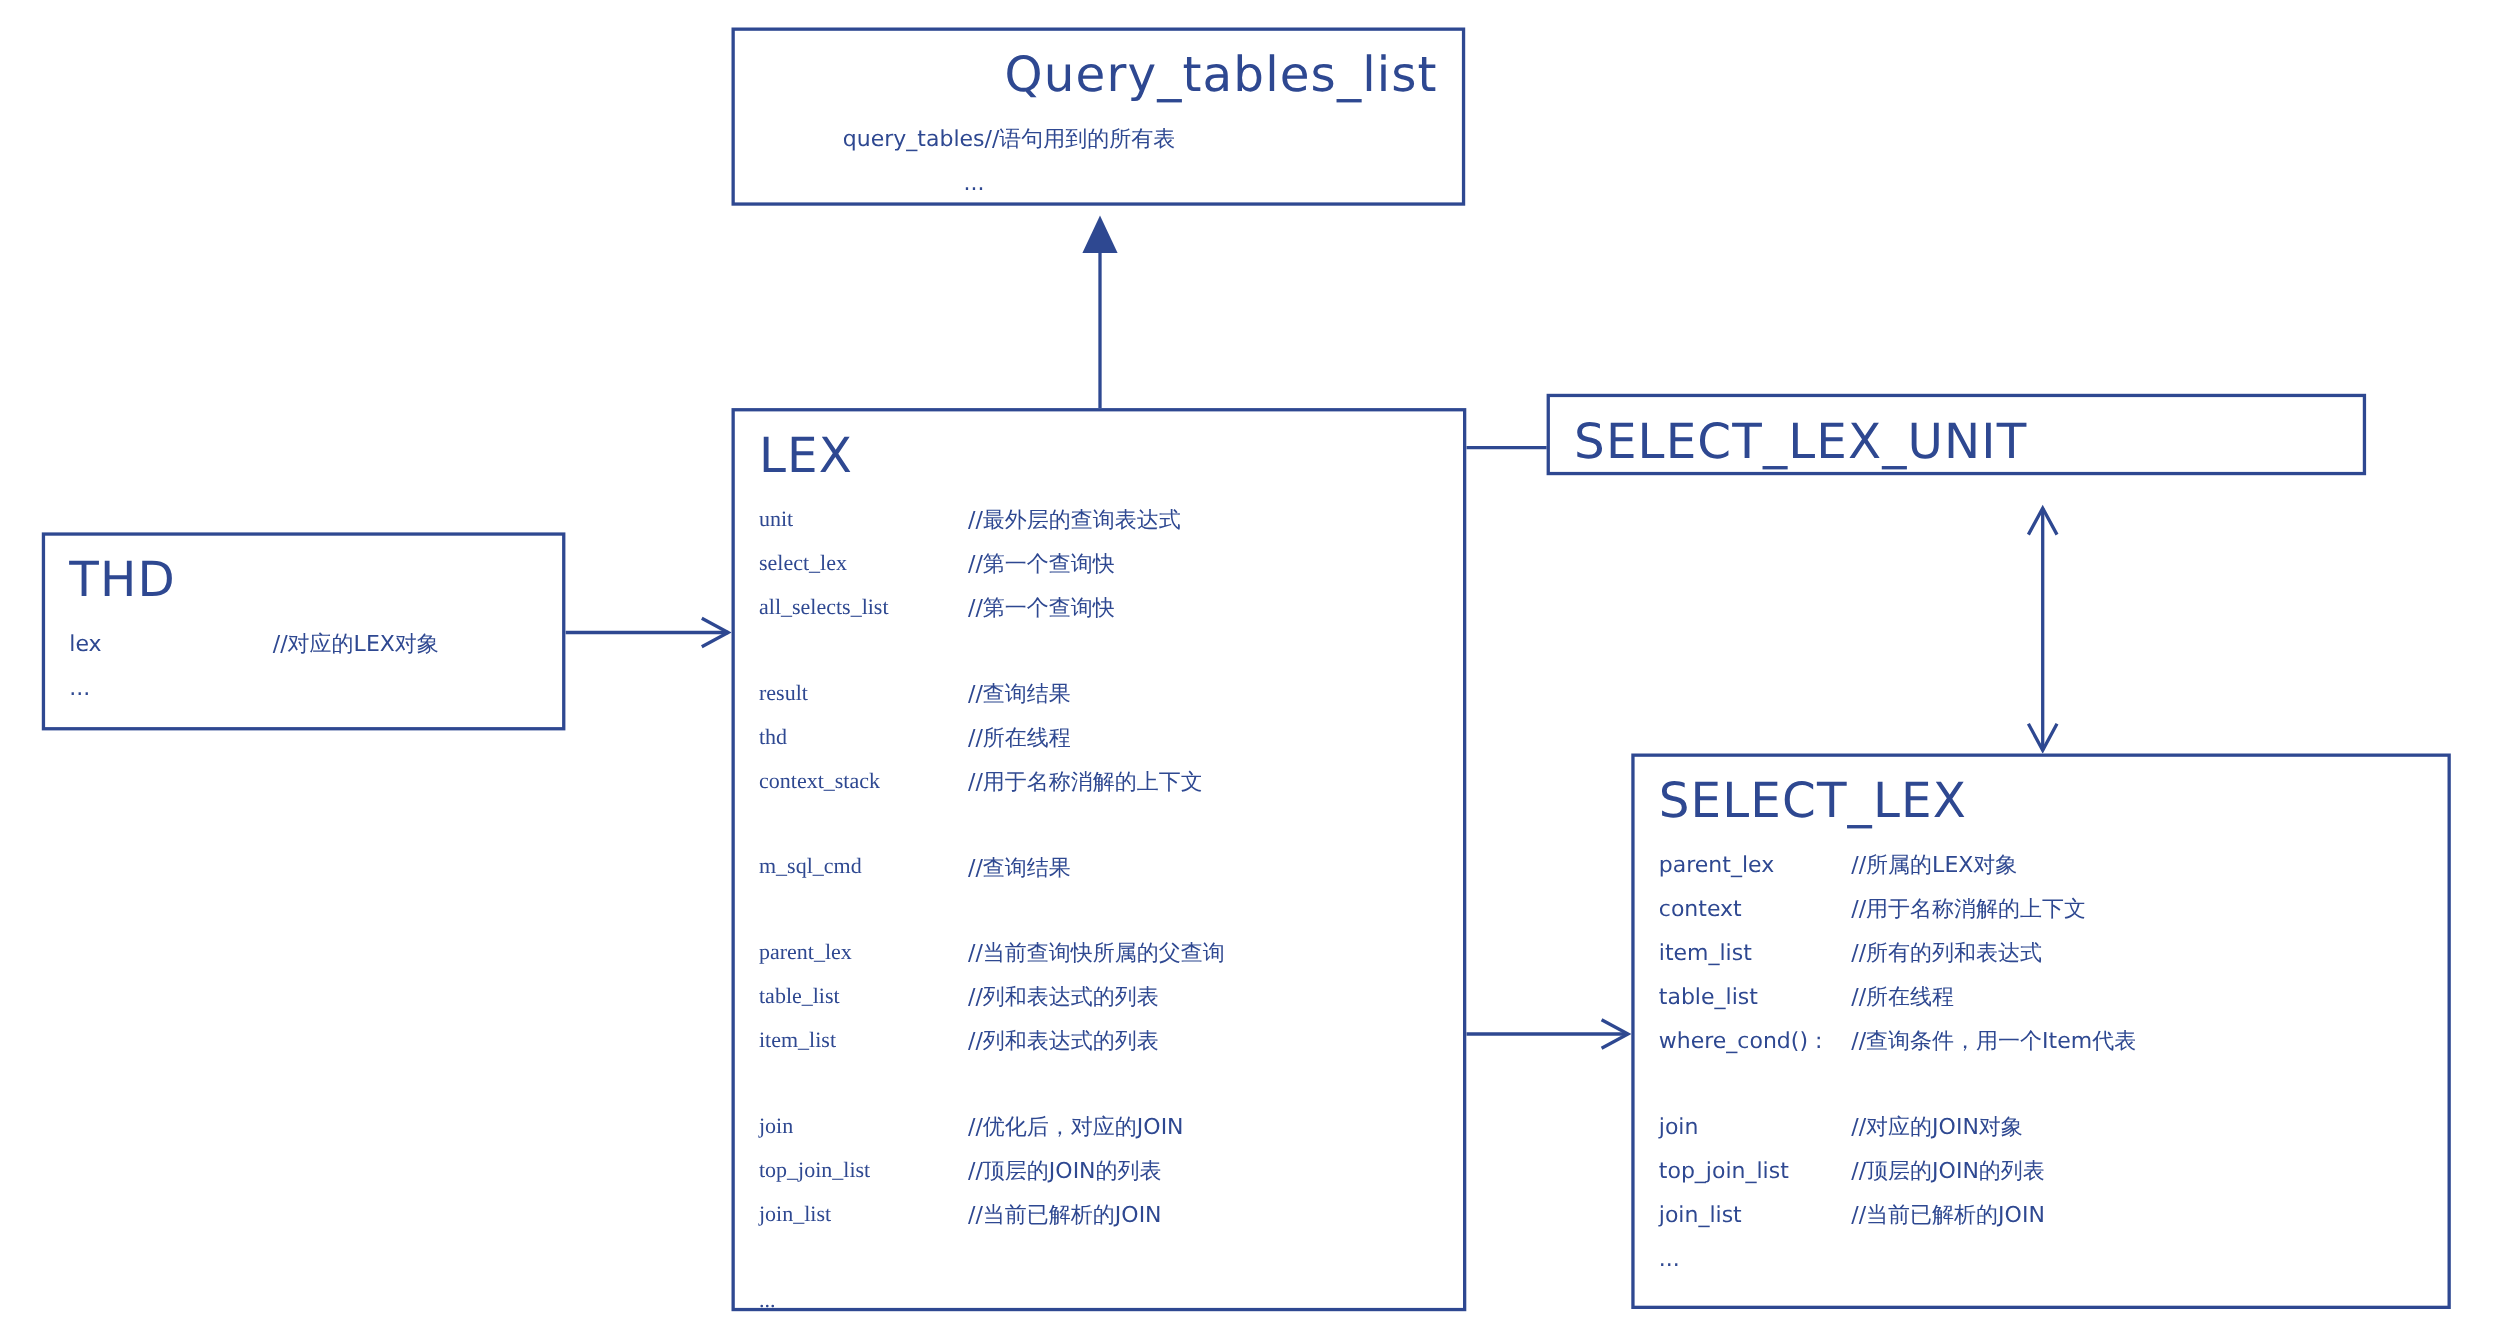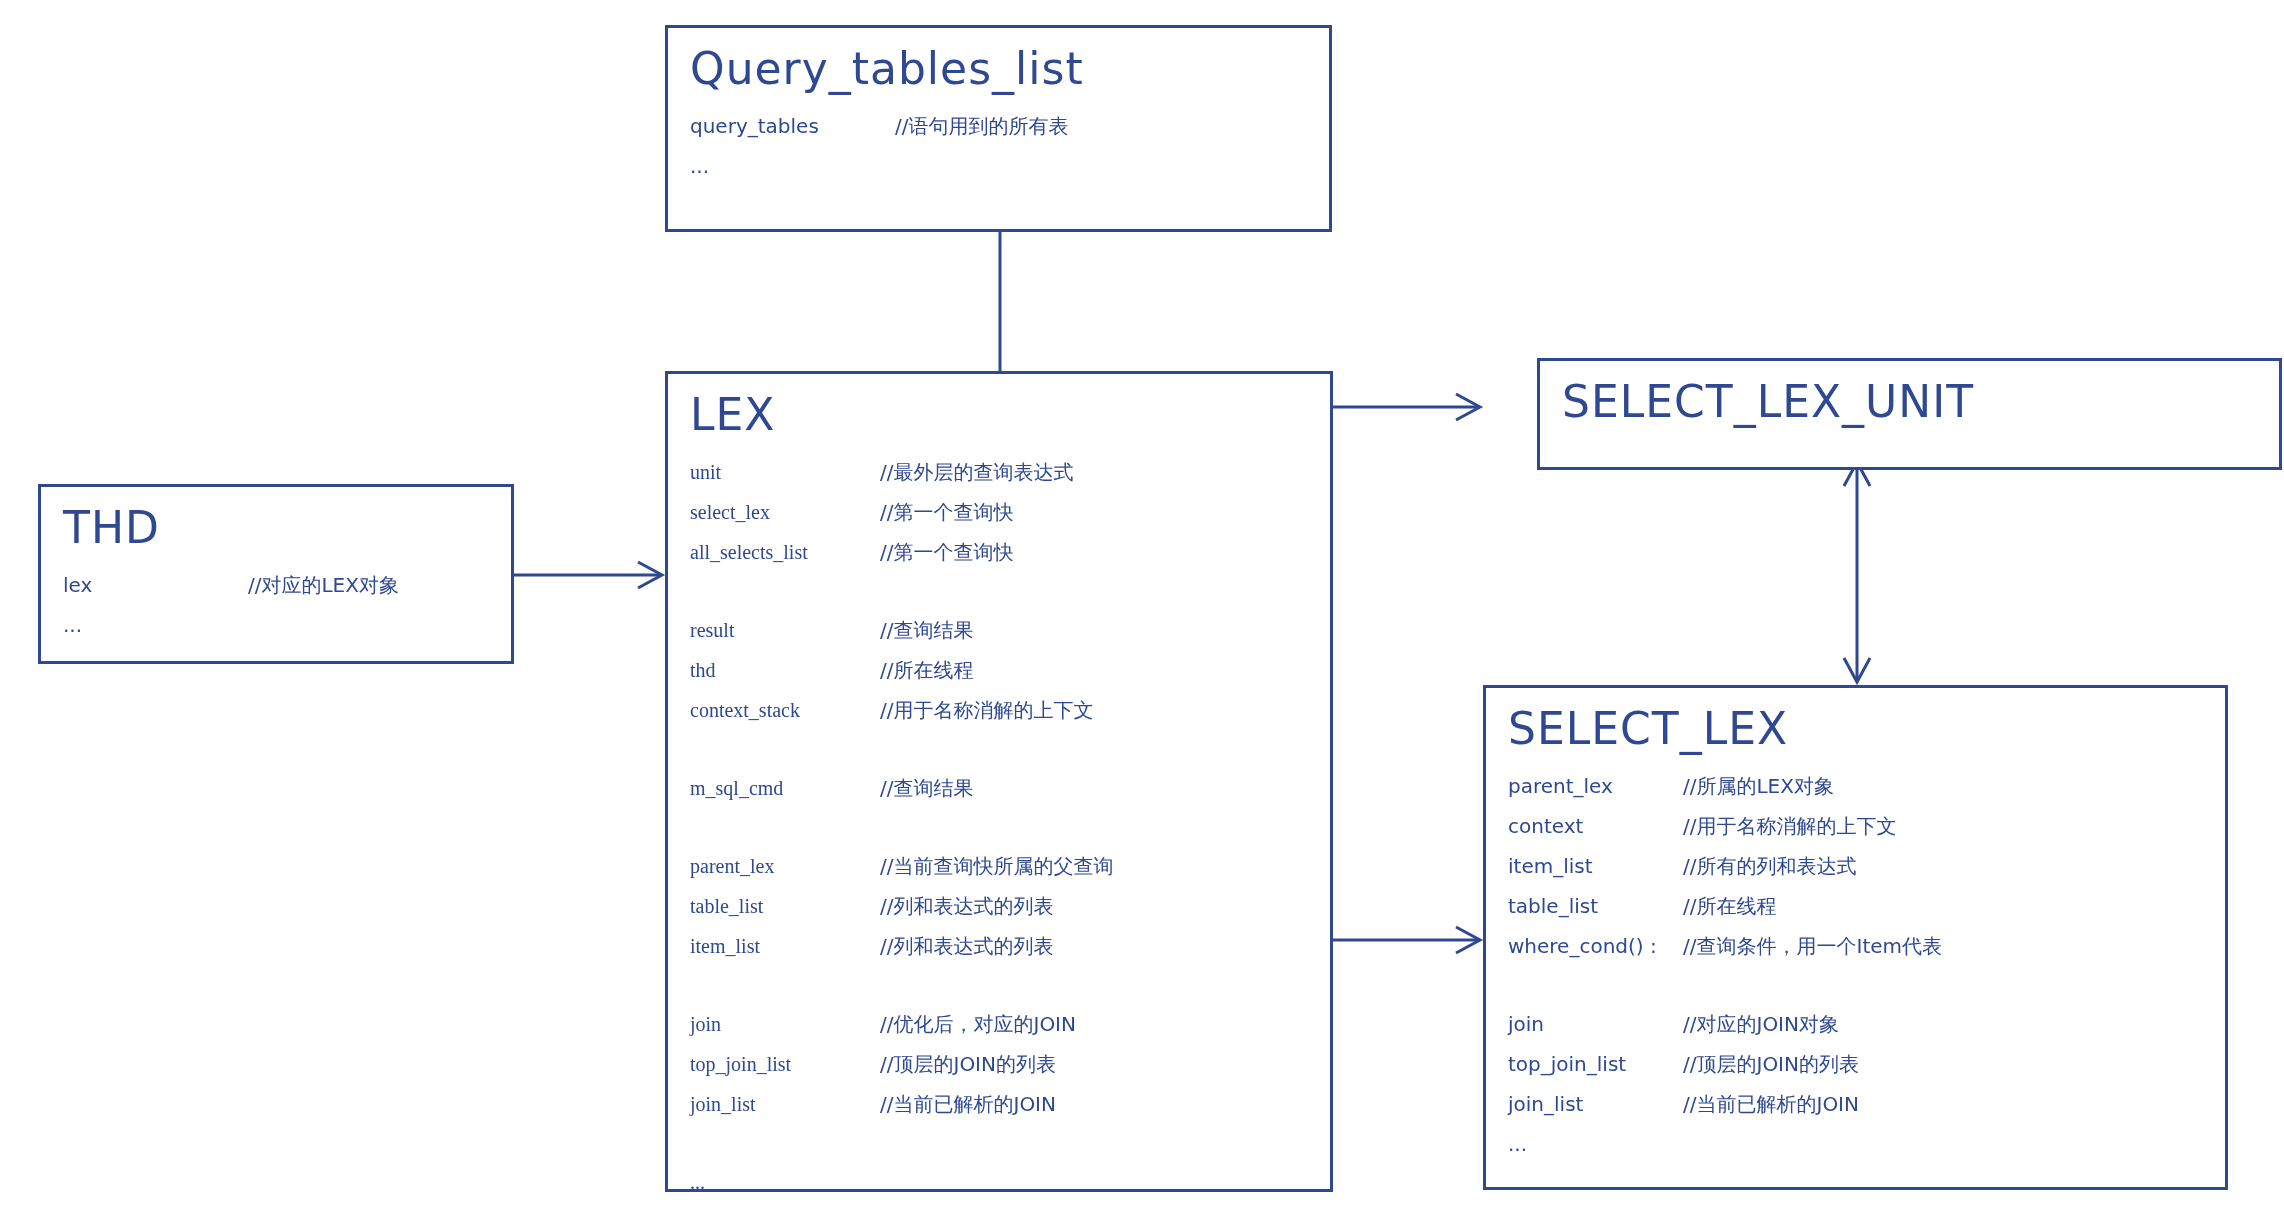--- a/index.html
+++ b/index.html
@@ -36,23 +36,23 @@
   .frow {
     display: flex;
     font-size: 20px;
     line-height: 40px;
     white-space: nowrap;
   }
   .frow.spacer { height: 38px; }
   .fname { flex: 0 0 auto; display: inline-block; }
   .fcomment { flex: 0 0 auto; }
   #box-thd   { left: 38px;   top: 484px; width: 476px; height: 180px; }
-  #box-query { left: 665px;  top: 25px;  width: 667px; height: 207px; }
+  #box-query { left: 665px;  top: 25px;  width: 667px; height: 162px; text-align: right; }
   #box-lex   { left: 665px;  top: 371px; width: 668px; height: 821px; }
-  #box-slu   { left: 1537px; top: 358px; width: 745px; height: 112px; }
+  #box-slu   { left: 1406px; top: 358px; width: 745px; height: 74px; }
   #box-sl    { left: 1483px; top: 685px; width: 745px; height: 505px; }
   #box-thd   .fname { min-width: 185px; }
   #box-query .fname { min-width: 205px; }
   #box-lex   .fname { min-width: 190px; font-family: Liberation Serif, serif; }
   #box-sl    .fname { min-width: 175px; }
 </style>
 </head>
 <body>
 
 <div id="canvas">

